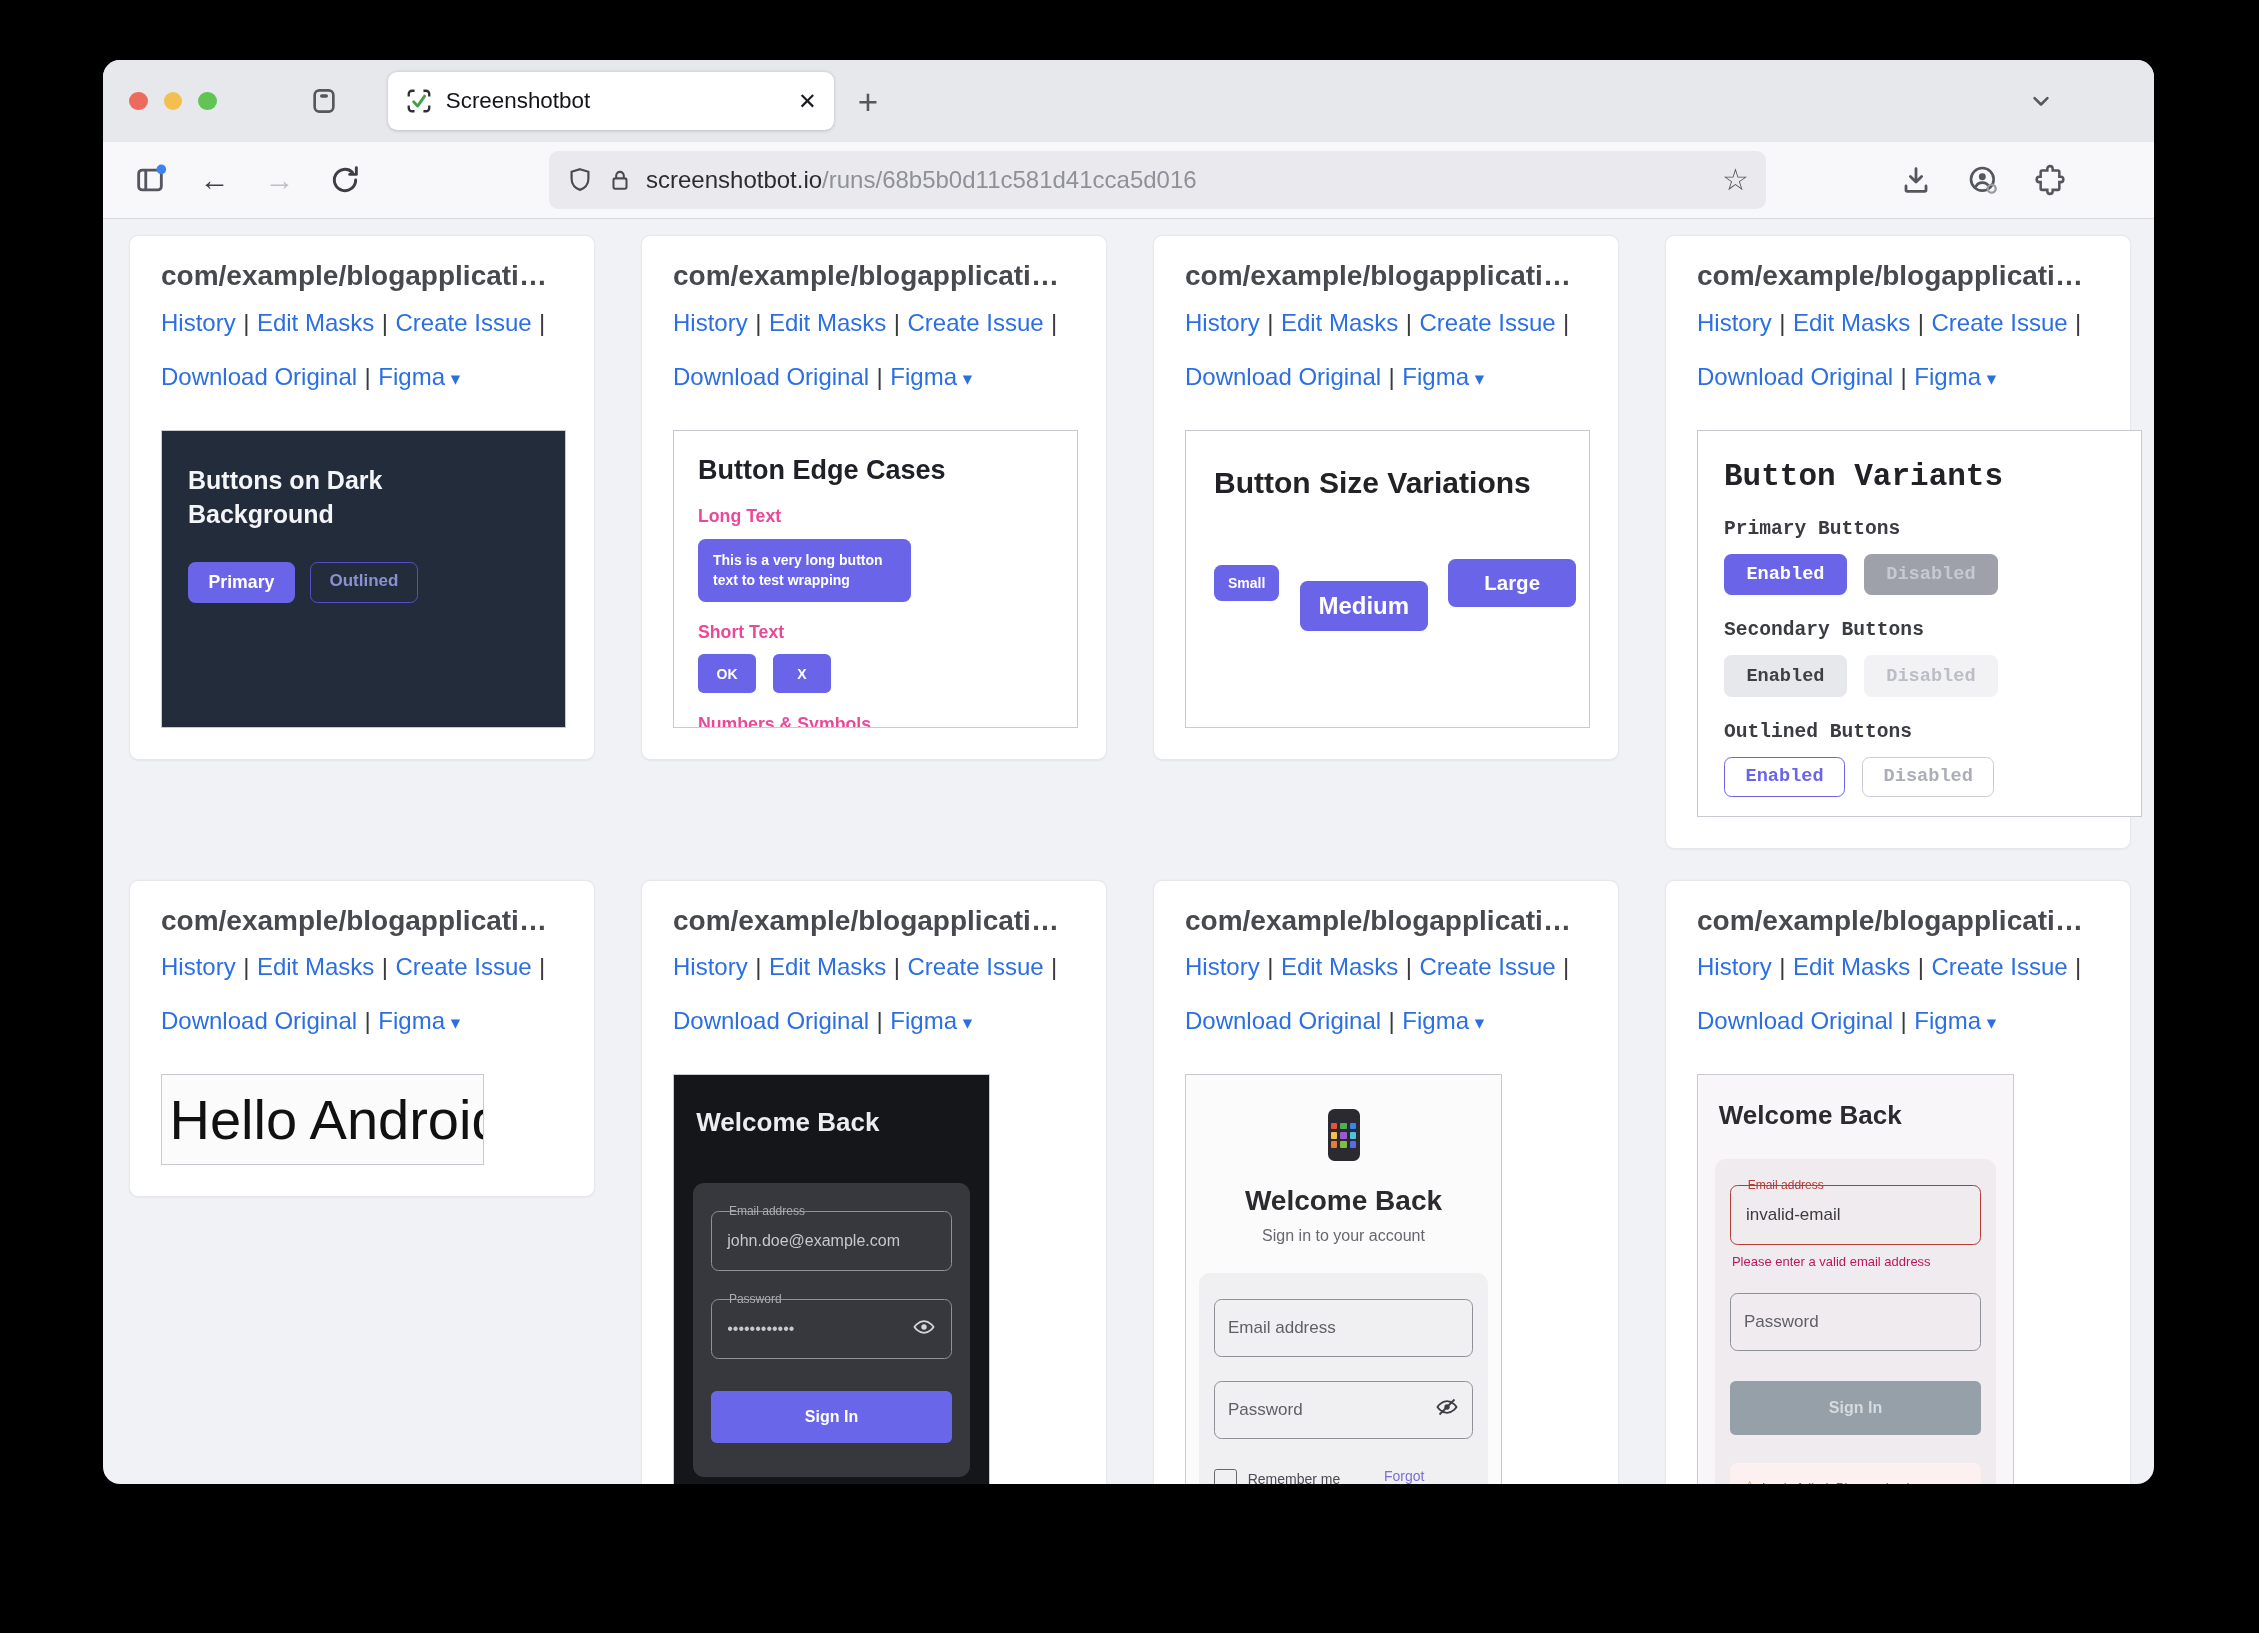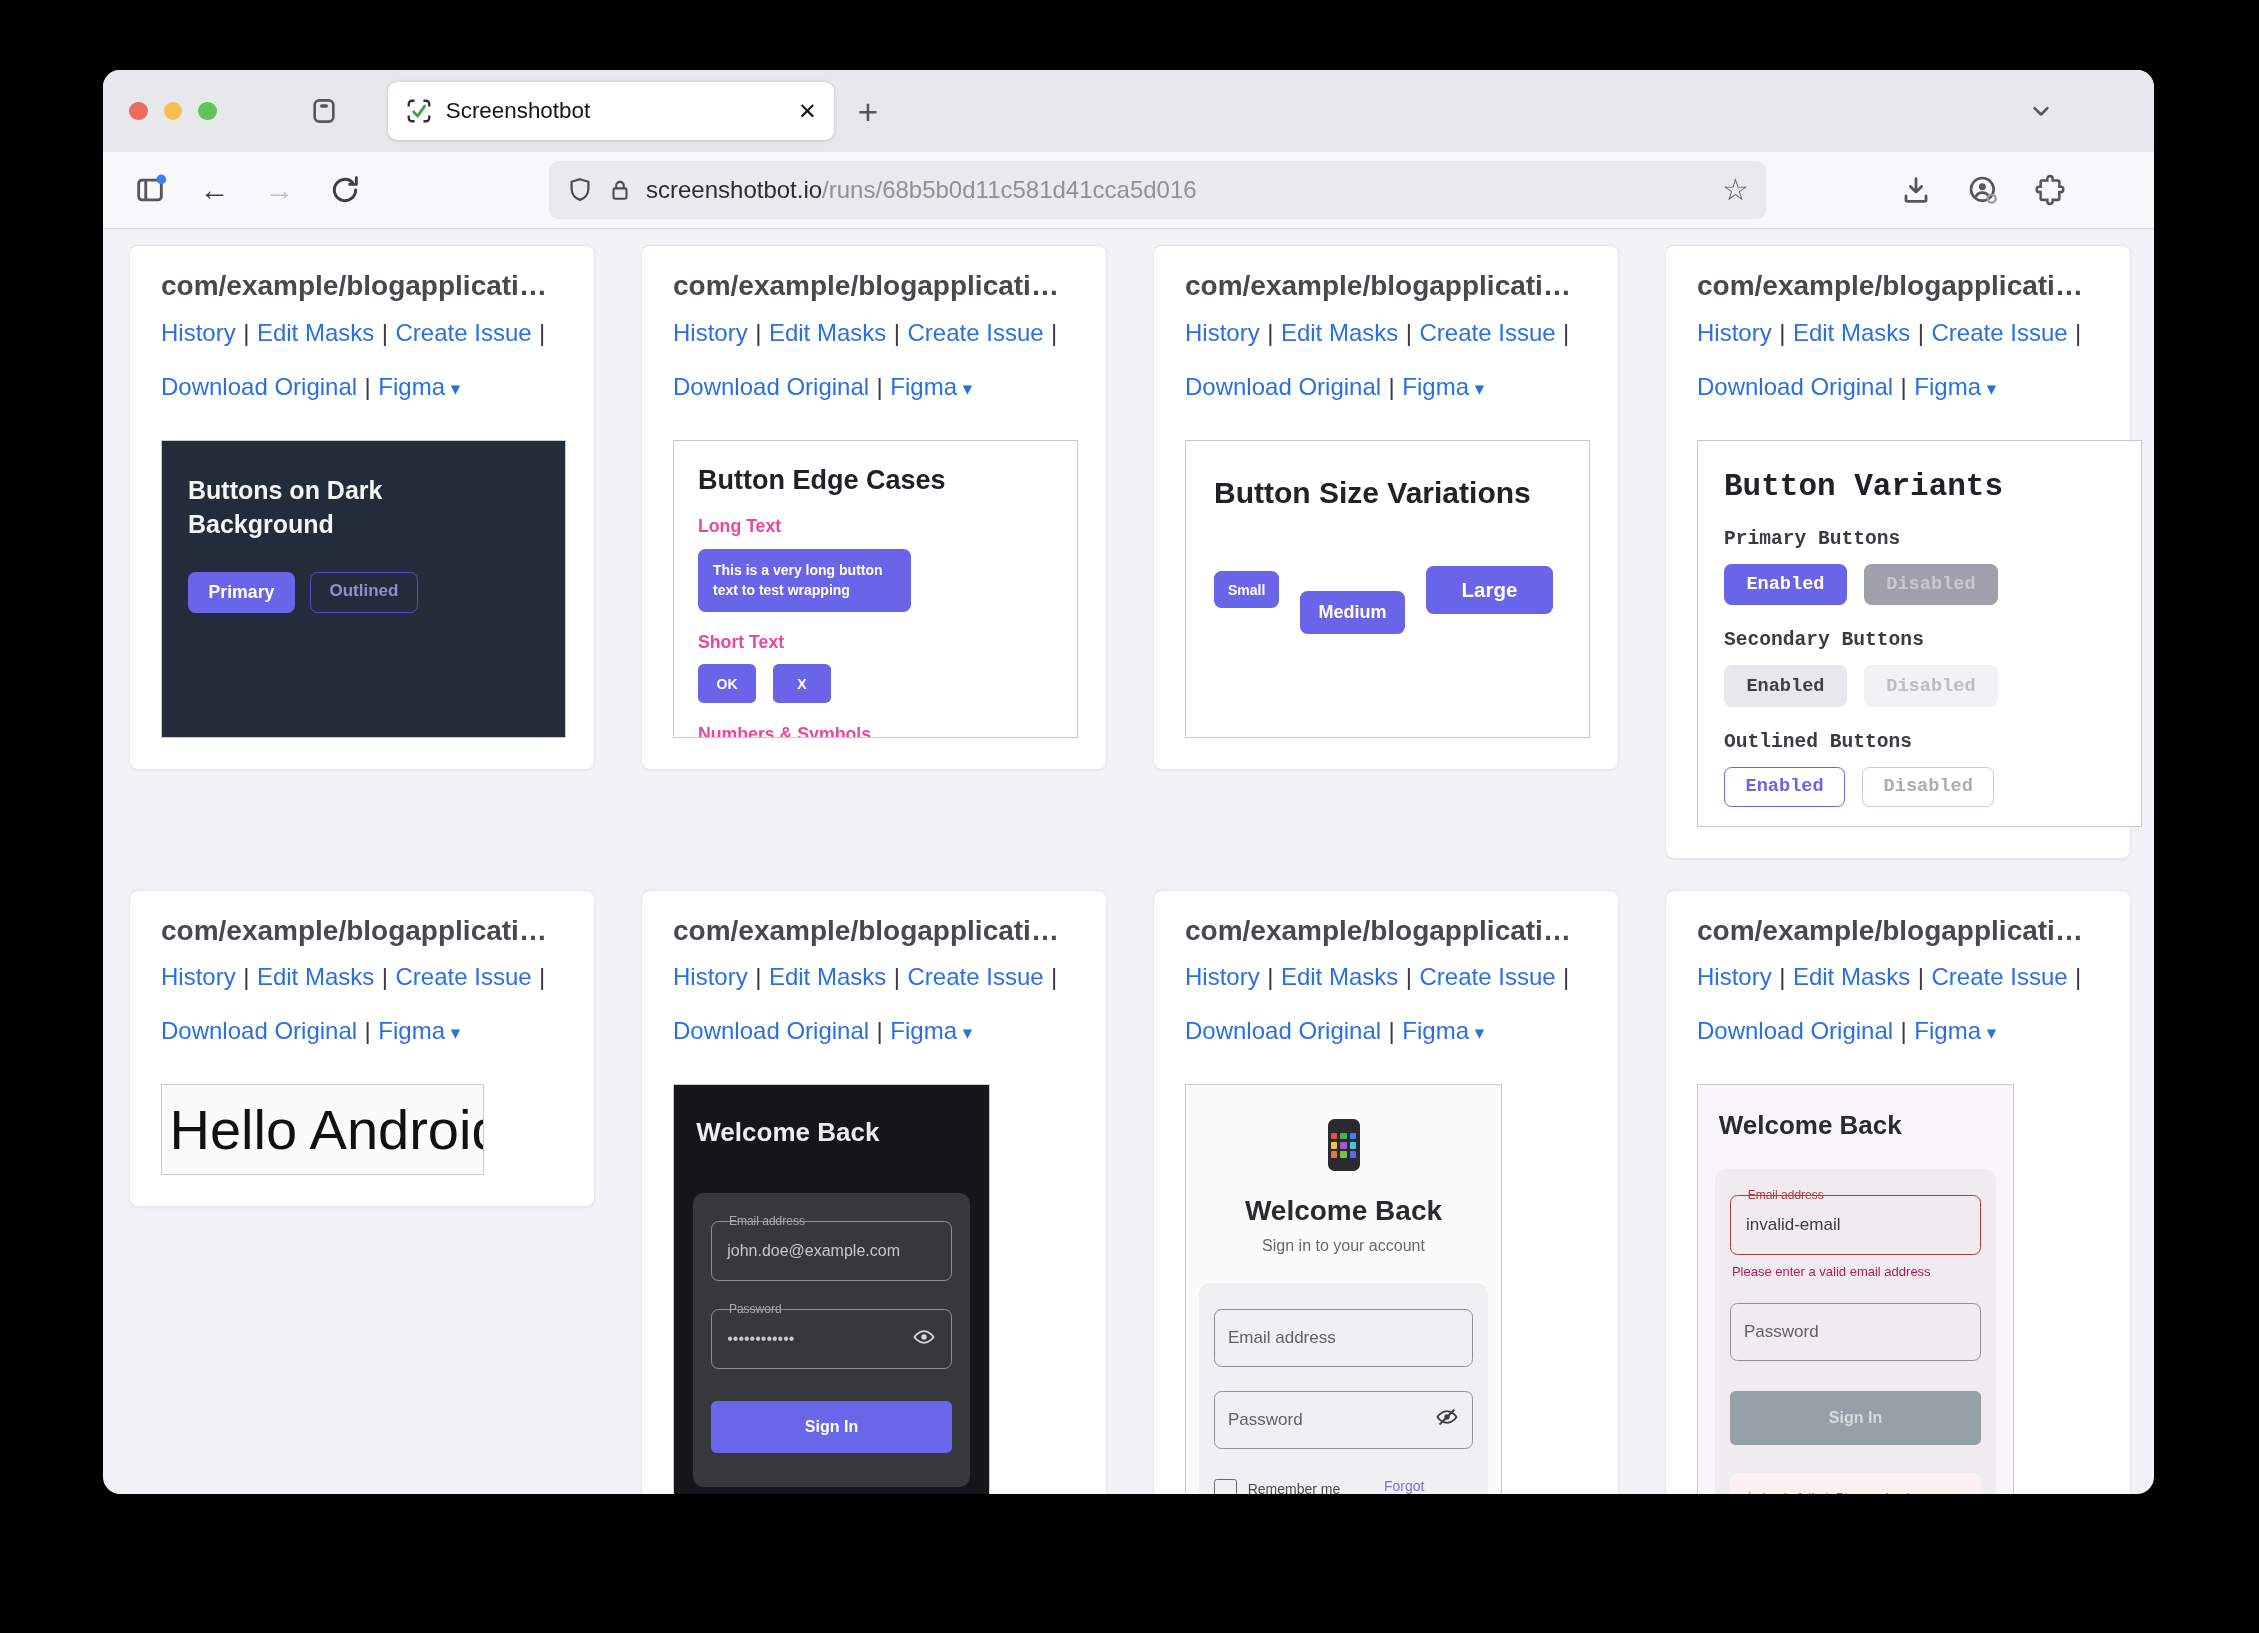--- a/index.html
+++ b/index.html
@@ -1,20 +1,20 @@
 <!DOCTYPE html>
 <html style="font-size:15px"><head>
 <meta charset="utf-8">
 <style>
   html,body{margin:0;padding:0;background:#000;}
   body{width:2260px;height:1633px;position:relative;overflow:hidden;
        font-family:"Liberation Sans", sans-serif;-webkit-font-smoothing:antialiased;}
 
   
-  .window{position:absolute;left:103px;top:70px;width:2051px;height:1424px;
+  .window{position:absolute;left:103px;top:60px;width:2051px;height:1424px;
           border-radius:17px;overflow:hidden;background:#F1F2F5;}
 
   
   .tabbar{height:82px;background:#E7E8EB;display:flex;align-items:center;padding:0 26px;}
   .tl{width:18.6px;height:18.6px;border-radius:50%;}
   .tl-red{background:#ED6A5E;} .tl-yellow{background:#F5BF4F;} .tl-green{background:#61C554;}
   .lights{display:flex;gap:16px;}
   .chrome-ic{display:grid;place-items:center;width:37px;height:37px;}
   .tab{margin-left:45px;width:412px;height:58px;background:#fff;border-radius:9.3px;
        display:flex;align-items:center;padding:0 17px;box-shadow:0 0.9px 3.7px rgba(0,0,0,.18);}
@@ -70,21 +70,21 @@
   .smallrow{display:flex;gap:17px;margin-top:11.2px;align-items:flex-end;}
   .sbtn{width:58px;height:39px;background:#6A64E8;color:#fff;border-radius:5.6px;
         display:grid;place-items:center;font-size:14px;font-weight:700;}
 
   
   .t-size{width:405px;height:298px;background:#fff;padding:24px 28px;}
   .t-size h3{margin:11.2px 0 0;font-size:30px;color:#222226;}
   .sizerow{display:flex;gap:20.5px;margin-top:35px;align-items:center;}
   .bz{background:#6A64E8;color:#fff;border-radius:7.5px;font-weight:700;}
   .bz-s{font-size:14px;padding:10.3px 14px;}
-  .bz-m{font-size:18px;padding:11.2px 18.6px;margin-top:46px;}
+  .bz-m{font-size:24px;padding:11.2px 18.6px;margin-top:46px;}
   .bz-l{font-size:20.5px;padding:12px 36px;}
 
   
   .t-var{width:445px;height:387px;background:#fff;padding:20.5px 26px;font-family:Liberation Mono, monospace;}
   .t-var h3{margin:7.5px 0 0;font-size:31px;color:#222226;}
   .vlabel{font-size:19.6px;font-weight:700;color:#3A3C42;margin-top:24px;}
   .vrow{display:flex;gap:17px;margin-top:14px;}
   .vb{border-radius:7.5px;font-size:18.6px;font-weight:700;padding:10.3px 22.4px;}
   .vb-pri-on{background:#6A64E8;color:#fff;}
   .vb-pri-off{background:#9EA1A9;color:#C6C9CF;}

